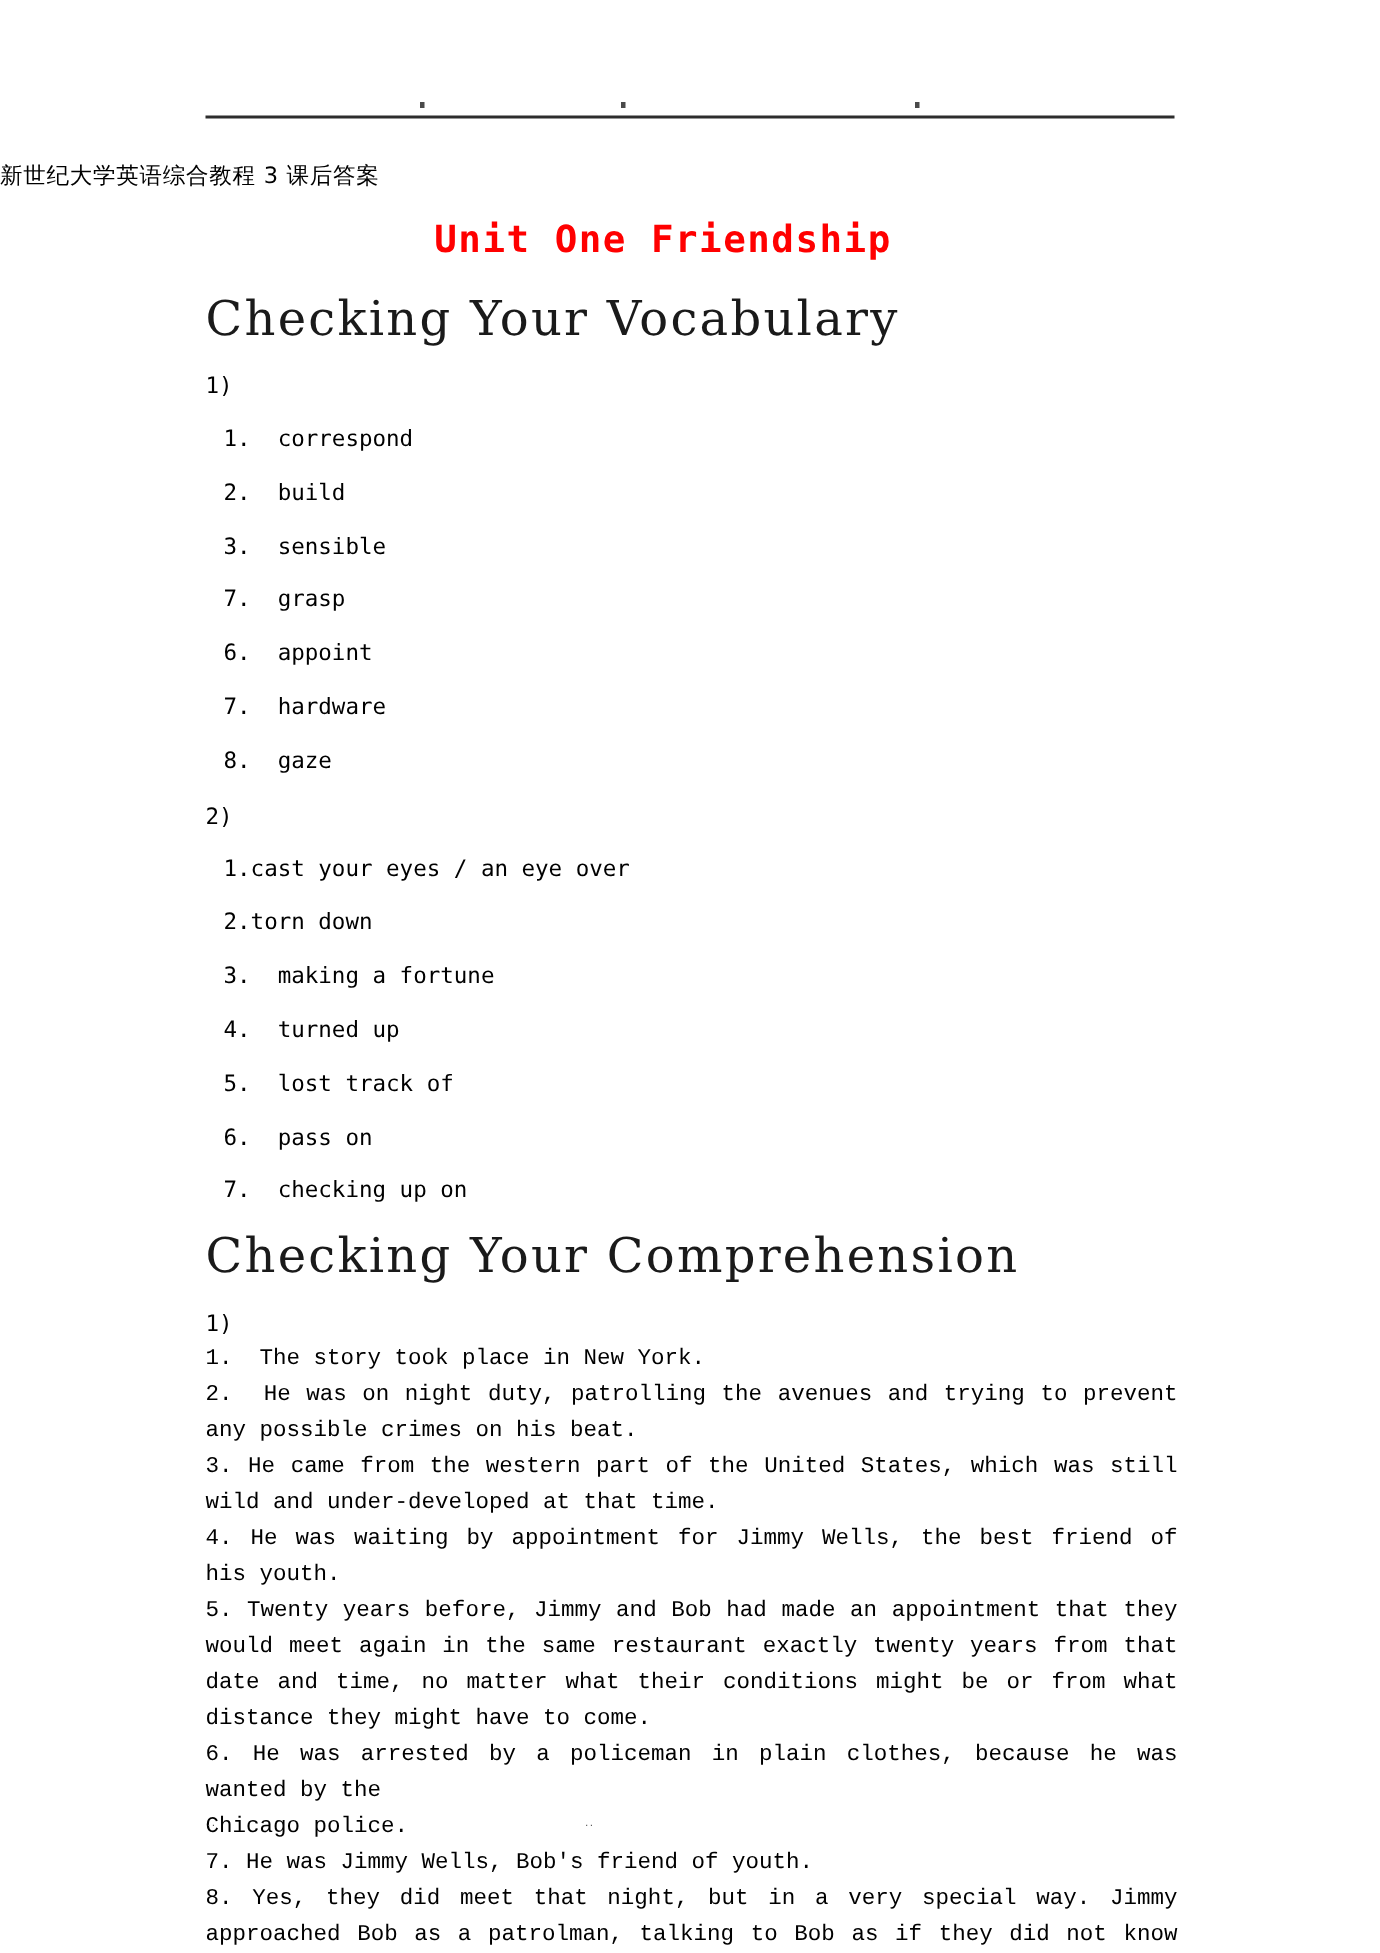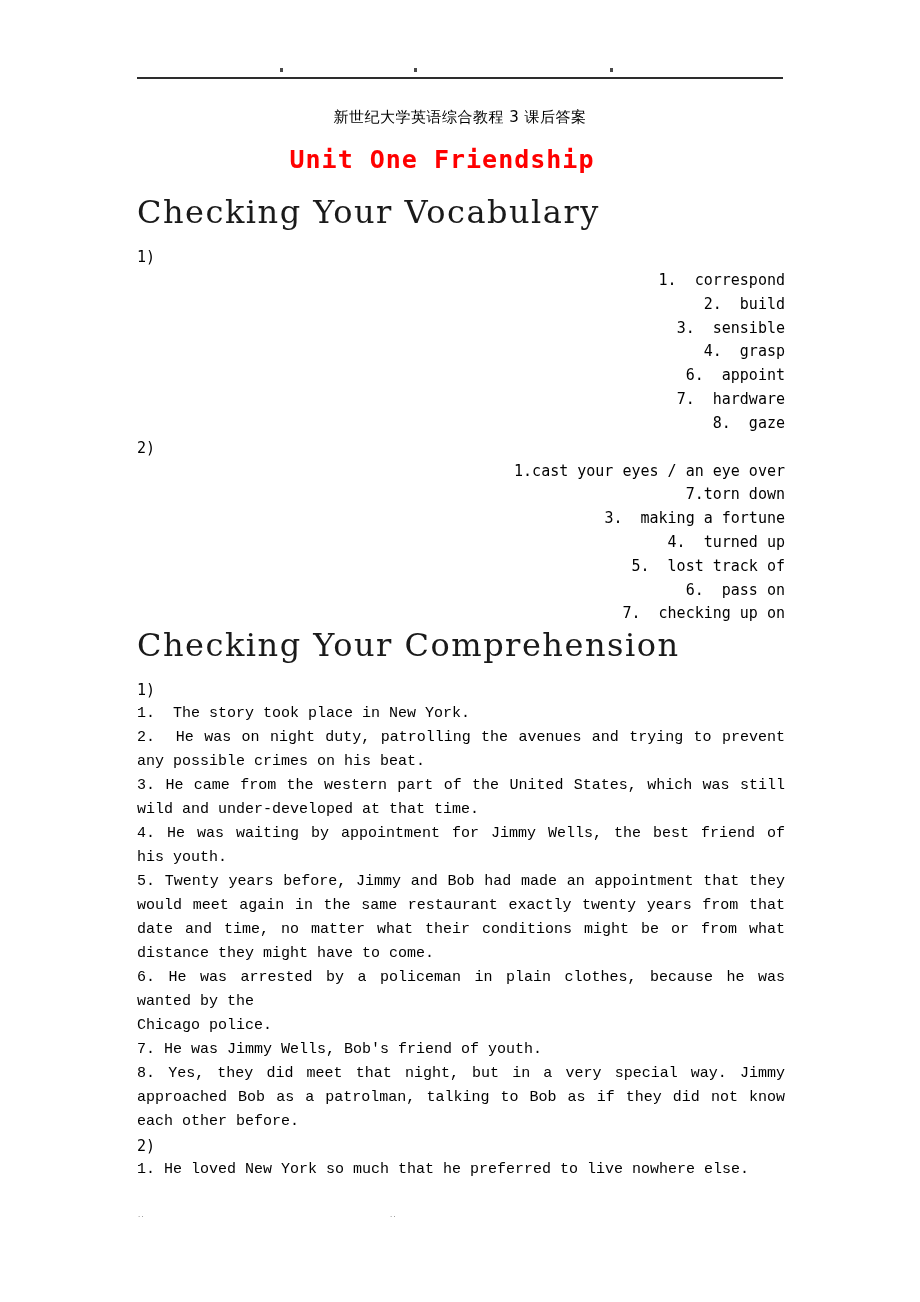--- a/index.html
+++ b/index.html
@@ -51,21 +51,21 @@
     background: #2d2d2d;
     margin-top: 1px;
   }
 
   
   .doc-subtitle {
     position: absolute;
     left: 0;
     top: 108px;
     width: 920px;
-    text-align: center;
+    text-align: left;
     font-family: "DejaVu Sans", "Liberation Sans", sans-serif;
     font-size: 15px;
     letter-spacing: 0.5px;
     color: #000000;
   }
   .doc-title {
     position: absolute;
     left: 0;
     top: 145px;
     width: 884px;
@@ -104,22 +104,21 @@
 
   ul.answer-list {
     list-style: none;
     margin: 0;
     padding: 0;
   }
   ul.answer-list li {
     font-size: 15px;
     line-height: 23.8px;
     white-space: pre-wrap;
-    margin: 0;
-    text-align: right;
+    margin: 12px;
   }
 
   .para-list {
     margin: 0;
     padding: 0;
     list-style: none;
   }
   .para-list li {
     font-size: 15px;
     line-height: 24px;
@@ -161,30 +160,30 @@
 
   <div class="content">
 
     <h2 class="section-heading">Checking Your Vocabulary</h2>
 
     <p class="group-label">1)</p>
     <ul class="answer-list">
       <li>1.  correspond</li>
       <li>2.  build</li>
       <li>3.  sensible</li>
-      <li>4.  grasp</li>
+      <li>7.  grasp</li>
       <li>6.  appoint</li>
       <li>7.  hardware</li>
       <li>8.  gaze</li>
     </ul>
 
     <p class="group-label">2)</p>
     <ul class="answer-list">
       <li>1.cast your eyes / an eye over</li>
-      <li>7.torn down</li>
+      <li>2.torn down</li>
       <li>3.  making a fortune</li>
       <li>4.  turned up</li>
       <li>5.  lost track of</li>
       <li>6.  pass on</li>
       <li>7.  checking up on</li>
     </ul>
 
     <h2 class="section-heading second">Checking Your Comprehension</h2>
 
     <p class="group-label">1)</p>

